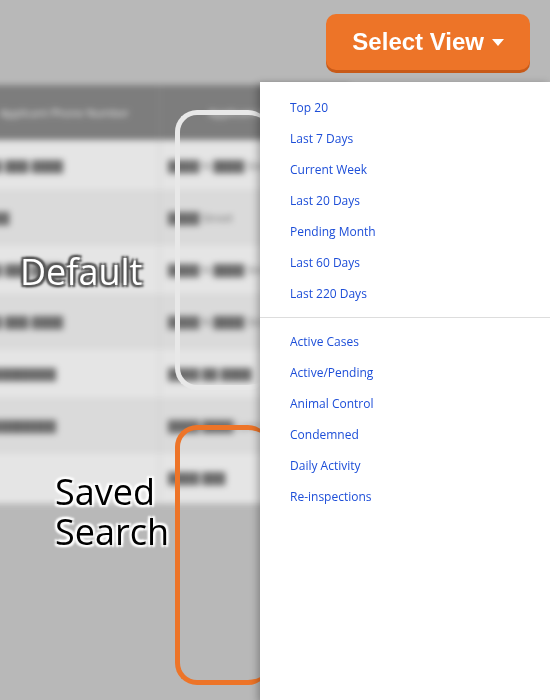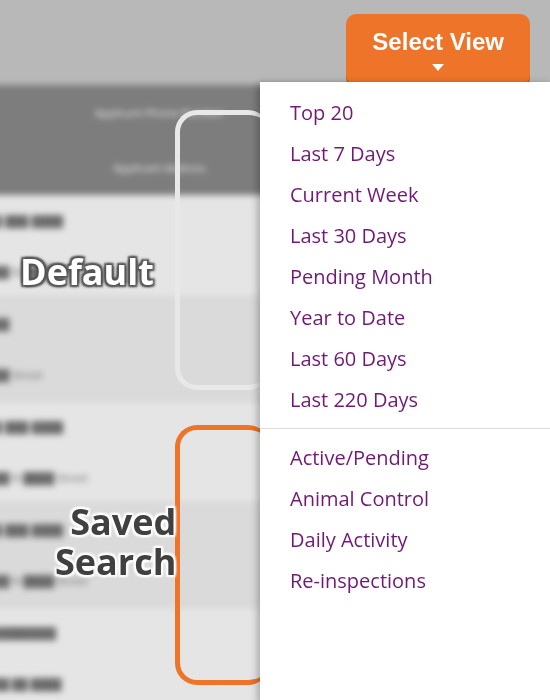--- a/index.html
+++ b/index.html
@@ -1,15 +1,15 @@
 <!DOCTYPE html>
 <html><head>
 <meta charset="utf-8">
 <style>
-  * { box-sizing: border-box; margin: 0; padding: 0; flex-direction: column; }
+  * { box-sizing: border-box; margin: 0; padding: 0; }
   html, body { width: 550px; height: 700px; overflow: hidden; font-family: "Segoe UI", "Open Sans", -apple-system, sans-serif; }
   body { background: #b8b8b8; position: relative; }
 
   
   .bg-table {
     position: absolute;
     top: 85px;
     left: -30px;
     width: 380px;
     filter: blur(3px);
@@ -57,28 +57,28 @@
     top: 425px;
     left: 175px;
     width: 95px;
     height: 260px;
     border: 5px solid #ed7428;
     border-radius: 22px;
     border-right: none;
   }
   .label-default, .label-saved {
     position: absolute;
-    font-weight: 700;
+    font-weight: 400;
     font-size: 36px;
     color: #fff;
     text-shadow: 0 0 4px #555, 2px 2px 2px #555, -2px -2px 2px #555, 2px -2px 2px #555, -2px 2px 2px #555;
     line-height: 1.1;
   }
   .label-default { top: 252px; left: 20px; }
-  .label-saved { top: 502px; left: 55px; color: #404040; text-shadow: 0 0 4px #fff, 2px 2px 2px #fff, -2px -2px 2px #fff, 2px -2px 2px #fff, -2px 2px 2px #fff; text-align: right; }
+  .label-saved { top: 472px; left: 55px; color: #000000; text-shadow: 0 0 4px #fff, 2px 2px 2px #fff, -2px -2px 2px #fff, 2px -2px 2px #fff, -2px 2px 2px #fff; }
 
   
   .select-view-btn {
     position: absolute;
     top: 14px;
     right: 20px;
     background: #ed7428;
     color: #fff;
     font-size: 24px;
     font-weight: 700;
@@ -106,22 +106,22 @@
     right: 0;
     width: 290px;
     height: 620px;
     background: #fff;
     box-shadow: -2px 2px 8px rgba(0,0,0,0.3);
     padding: 10px 0;
     overflow: hidden;
   }
   .dropdown-item {
     padding: 7px 30px;
-    font-size: 20px;
-    color: #701a75;
+    font-size: 12px;
+    color: #1d4ed8;
     cursor: pointer;
   }
   .dropdown-divider {
     height: 1px;
     background: #ddd;
     margin: 8px 0;
   }
 
   
   .col-letter {
@@ -193,24 +193,25 @@
 
 <button class="select-view-btn">
   <span>Select View</span>
   <span class="caret"></span>
 </button>
 
 <div class="dropdown">
   <div class="dropdown-item">Top 20</div>
   <div class="dropdown-item">Last 7 Days</div>
   <div class="dropdown-item">Current Week</div>
-  <div class="dropdown-item">Last 30 Days</div>
+  <div class="dropdown-item">Last 20 Days</div>
   <div class="dropdown-item">Pending Month</div>
-  <div class="dropdown-item">Year to Date</div>
   <div class="dropdown-item">Last 60 Days</div>
   <div class="dropdown-item">Last 220 Days</div>
   <div class="dropdown-divider"></div>
+  <div class="dropdown-item">Active Cases</div>
   <div class="dropdown-item">Active/Pending</div>
   <div class="dropdown-item">Animal Control</div>
+  <div class="dropdown-item">Condemned</div>
   <div class="dropdown-item">Daily Activity</div>
   <div class="dropdown-item">Re-inspections</div>
 
 </div>
 
 </body></html>

